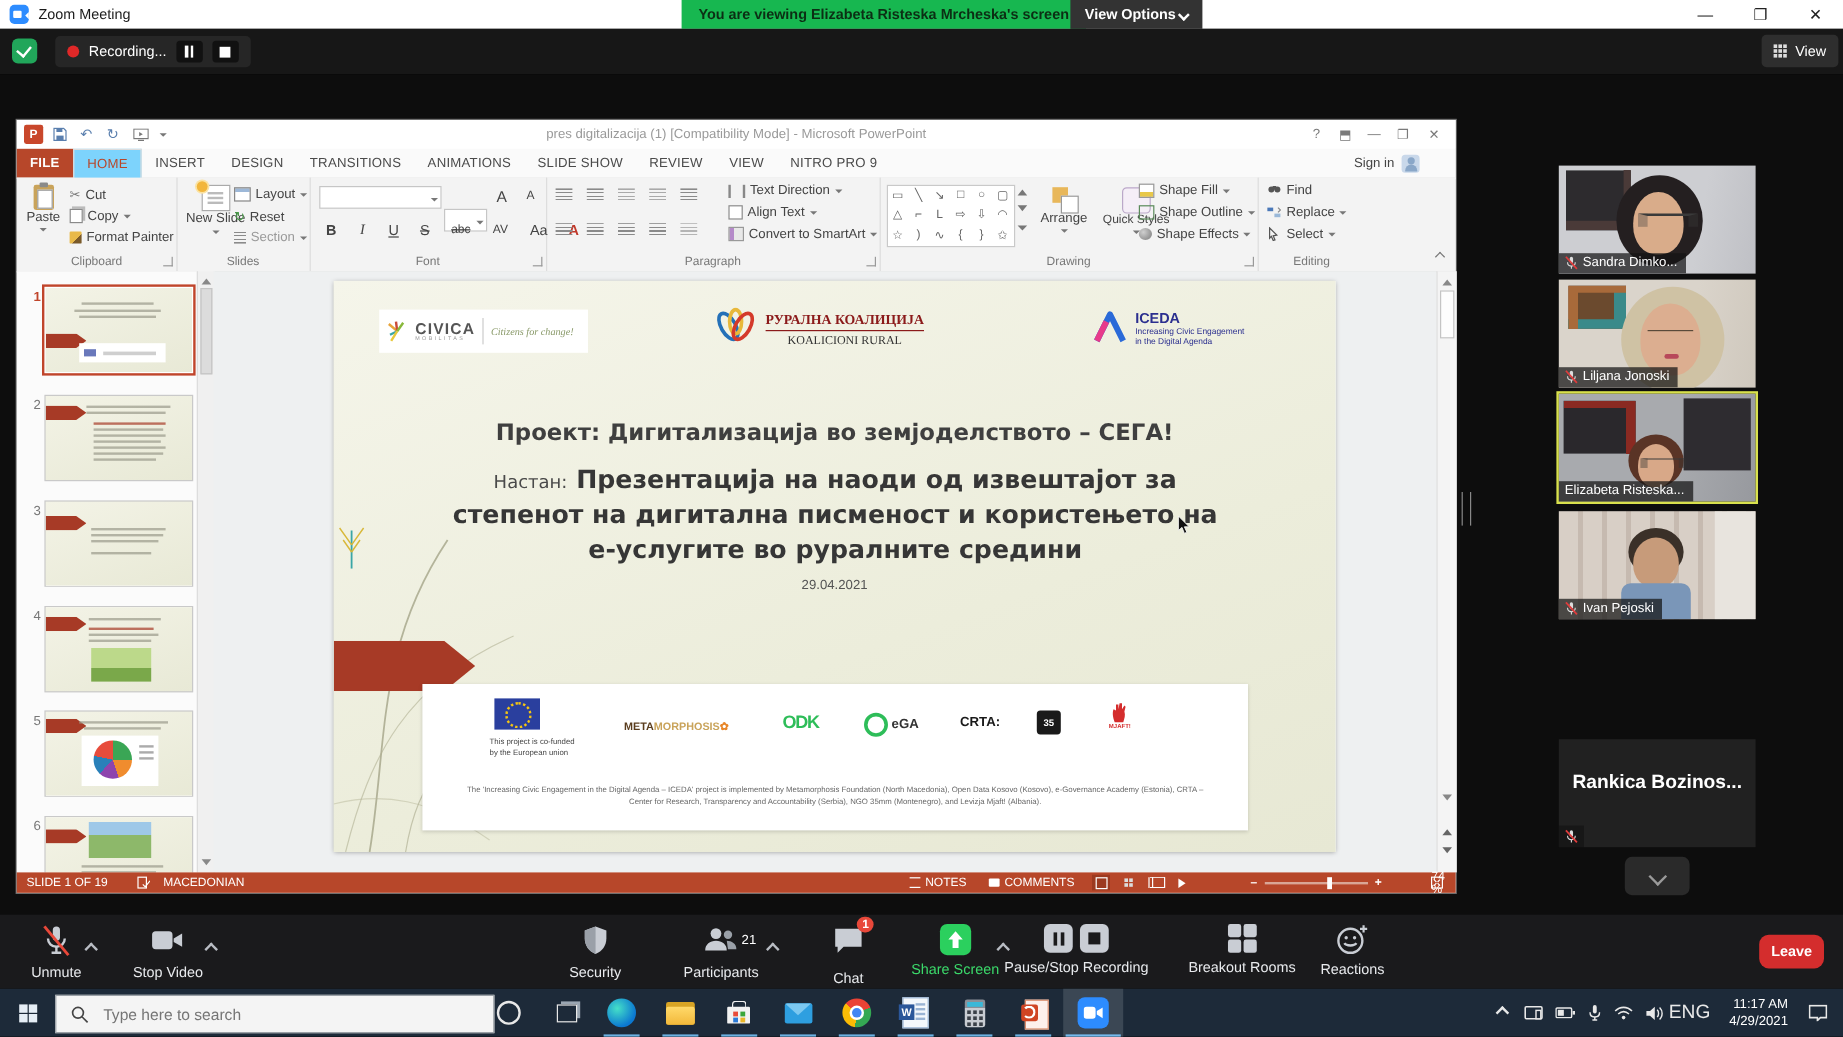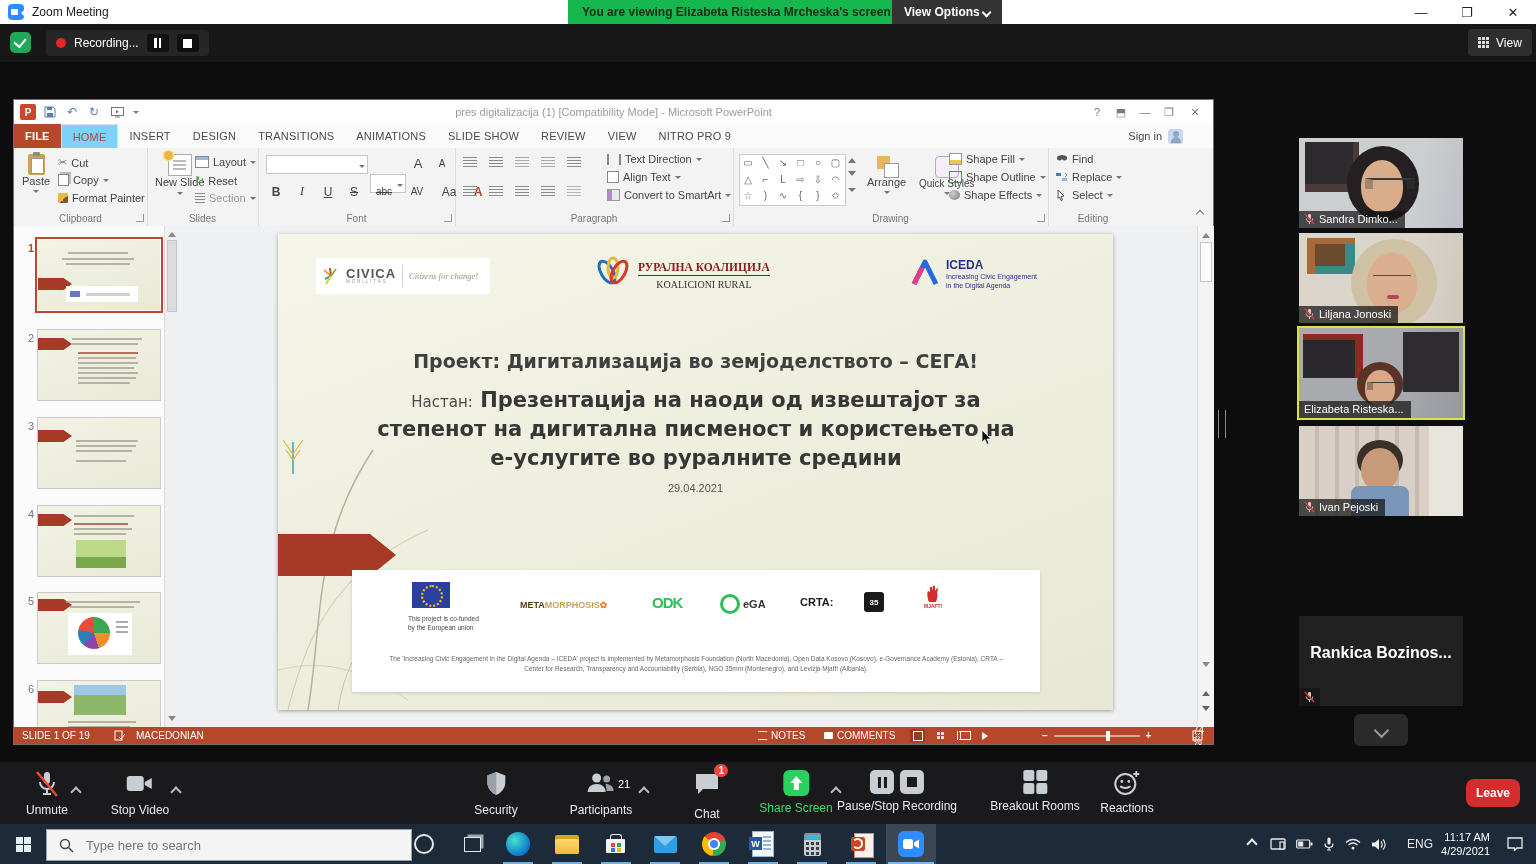--- a/index.html
+++ b/index.html
@@ -965,21 +965,21 @@
           <path d="M3.5 7 C6.5 4.3 9.5 4.3 12.5 7" fill="none" stroke="#e8e8e8" stroke-width="1.3"></path>
           <circle cx="8" cy="10" r="1.5" fill="#e8e8e8"></circle>
         </svg>
     </div>
     <div class="tray" style="right:146px;width:24px;">
       <svg width="15" height="13" viewBox="0 0 15 13">
           <path d="M1 4.5h3l4-3.5v11l-4-3.5H1z" fill="#e8e8e8"></path>
           <path d="M10 3.5c1.5 1.5 1.5 4.5 0 6M12 1.5c2.8 2.8 2.8 7.2 0 10" fill="none" stroke="#e8e8e8" stroke-width="1.2"></path>
         </svg>
     </div>
-    <div class="tray" style="right:100px;width:32px;font-size:12px;">ENG</div>
+    <div class="tray" style="right:112px;width:32px;font-size:16px;">ENG</div>
     <div id="clock" class="ab">
       <span>11:17 AM</span>
       <span>4/29/2021</span>
     </div>
     <div class="tray" style="right:6px;width:30px;">
       <svg width="16" height="14" viewBox="0 0 16 14">
           <path d="M1 1 h14 v10 h-5 l-2.5 2.5 V11 H1z" fill="none" stroke="#e8e8e8" stroke-width="1.3"></path>
         </svg>
     </div>
   </div>

